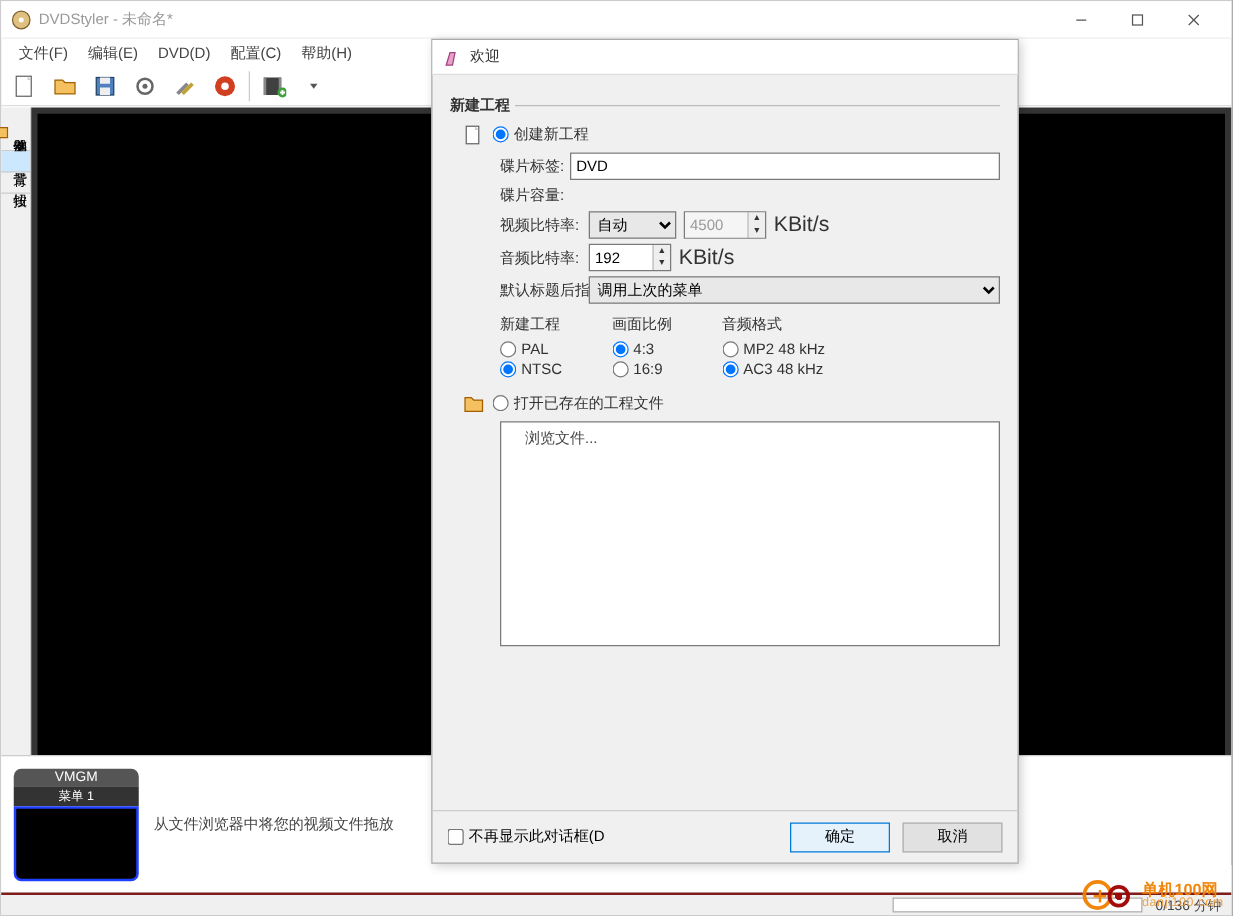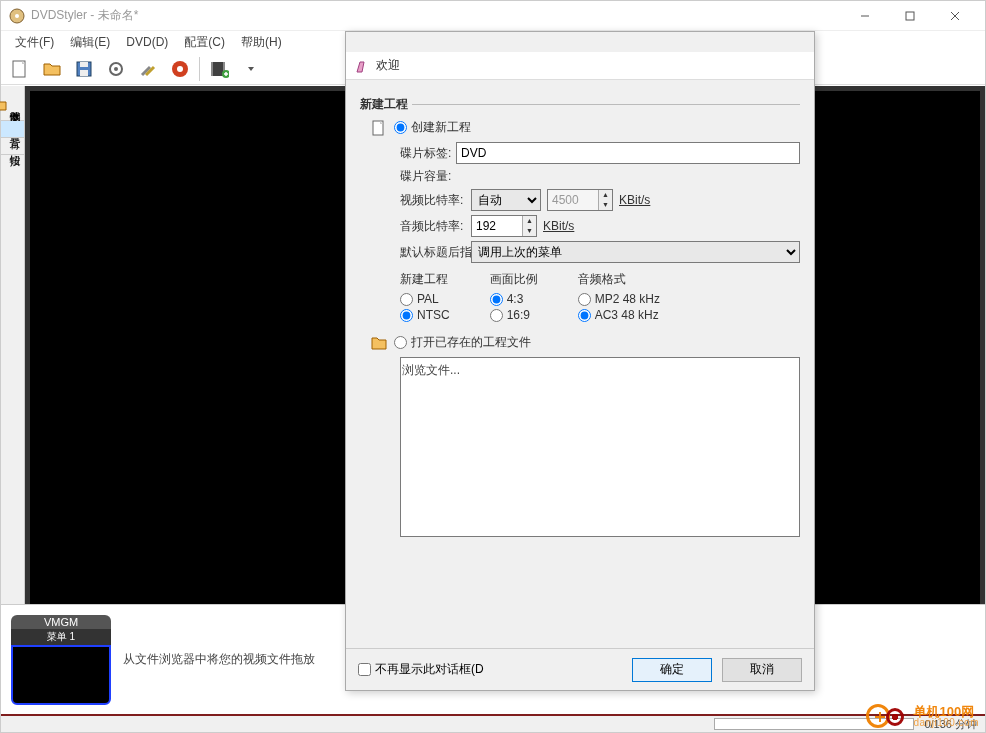--- a/index.html
+++ b/index.html
@@ -47,42 +47,42 @@
 .vmgm-label { background: #555; color: #fff; font-size: 11px; text-align: center; border-radius: 6px 6px 0 0; padding: 1px 0; }
 .vmgm-sub { background: #333; color: #fff; font-size: 10px; text-align: center; padding: 1px 0; }
 .vmgm-thumb { width: 100px; height: 60px; background: #000; border: 2px solid #2040ff; border-radius: 0 0 6px 6px; }
 
 
 .statusbar { position: absolute; left: 0; right: 0; bottom: 0; height: 18px; background: #f0f0f0; border-top: 2px solid #7f1d1d; display: flex; align-items: center; justify-content: flex-end; font-size: 11px; color: #444; padding: 0 8px; gap: 10px; }
 .statusbar .progress { width: 200px; height: 12px; border: 1px solid #aaa; background: #fff; }
 
 
 .dialog { position: absolute; left: 344px; top: 30px; width: 470px; height: 660px; background: #f0f0f0; border: 1px solid #aaa; box-shadow: 2px 2px 8px rgba(0,0,0,0.2); display: flex; flex-direction: column; }
-.dlg-titlebar { height: 28px; background: #fff; display: flex; align-items: center; padding: 0 8px; font-size: 12px; color: #333; border-bottom: 1px solid #ddd; margin-top: 20px; }
+.dlg-titlebar { height: 28px; background: #fff; display: flex; align-items: center; padding: 0 8px; font-size: 12px; color: #333; border-bottom: 1px solid #ddd; }
 .dlg-titlebar .dlg-icon { width: 16px; height: 16px; margin-right: 6px; }
 .dlg-body { flex: 1; padding: 10px 14px; font-size: 12px; color: #333; overflow: hidden; }
 .fieldset-label { font-weight: normal; margin: 6px 0 4px 0; display: flex; align-items: center; gap: 4px; }
 .fieldset-label .line { flex: 1; height: 1px; background: #bbb; }
 .row { display: flex; align-items: center; margin: 4px 0; gap: 6px; }
 .row .lbl { width: 90px; text-align: left; padding-left: 40px; white-space: nowrap; }
 .row .lbl2 { width: 105px; text-align: left; padding-left: 40px; white-space: nowrap; }
 .textinput { border: 1px solid #7a7a7a; background: #fff; height: 22px; padding: 0 4px; font-size: 12px; }
 .selectinput { border: 1px solid #7a7a7a; background: #e8e8e8; height: 22px; font-size: 12px; padding: 0 2px; }
 .spin { display: flex; align-items: center; border: 1px solid #7a7a7a; height: 22px; background: #fff; }
 .spin input { border: none; width: 50px; height: 20px; padding: 0 4px; font-size: 12px; outline: none; }
 .spin .arrows { width: 14px; display: flex; flex-direction: column; border-left: 1px solid #aaa; }
 .spin .arrows div { height: 10px; font-size: 7px; text-align: center; line-height: 10px; background: #eee; cursor: pointer; }
-.unit { font-size: 12px; color: #333; text-decoration: underline; }
+.unit { font-size: 17px; color: #333; }
 
 .format-row { display: flex; gap: 40px; margin: 8px 0 8px 40px; }
 .format-col .hdr { margin-bottom: 4px; }
 .radio-row { display: flex; align-items: center; gap: 4px; margin: 2px 0; font-size: 12px; }
 .radio-row input { margin: 0; }
 
-.browse-box { border: 1px solid #7a7a7a; background: #fff; margin: 4px 0 0 40px; height: 180px; padding: 4px 1px; font-size: 12px; color: #444; }
+.browse-box { border: 1px solid #7a7a7a; background: #fff; margin: 4px 0 0 40px; height: 180px; padding: 4px 19px; font-size: 12px; color: #444; }
 
 .dlg-footer { height: 42px; border-top: 1px solid #ccc; display: flex; align-items: center; padding: 0 12px; gap: 10px; font-size: 12px; }
 .dlg-footer .chk { display: flex; align-items: center; gap: 4px; flex: 1; }
 .dlg-btn { width: 80px; height: 24px; border: 1px solid #0078d7; background: #e5f1fb; font-size: 12px; cursor: pointer; }
 .dlg-btn.cancel { border-color: #adadad; background: #e1e1e1; }
 .small-icon { width: 18px; height: 18px; display: inline-block; }
 
 
 .watermark { position: absolute; right: 6px; bottom: 2px; display: flex; align-items: center; gap: 4px; opacity: 0.95; }
 .watermark .wm-circles { position: relative; width: 44px; height: 28px; }

